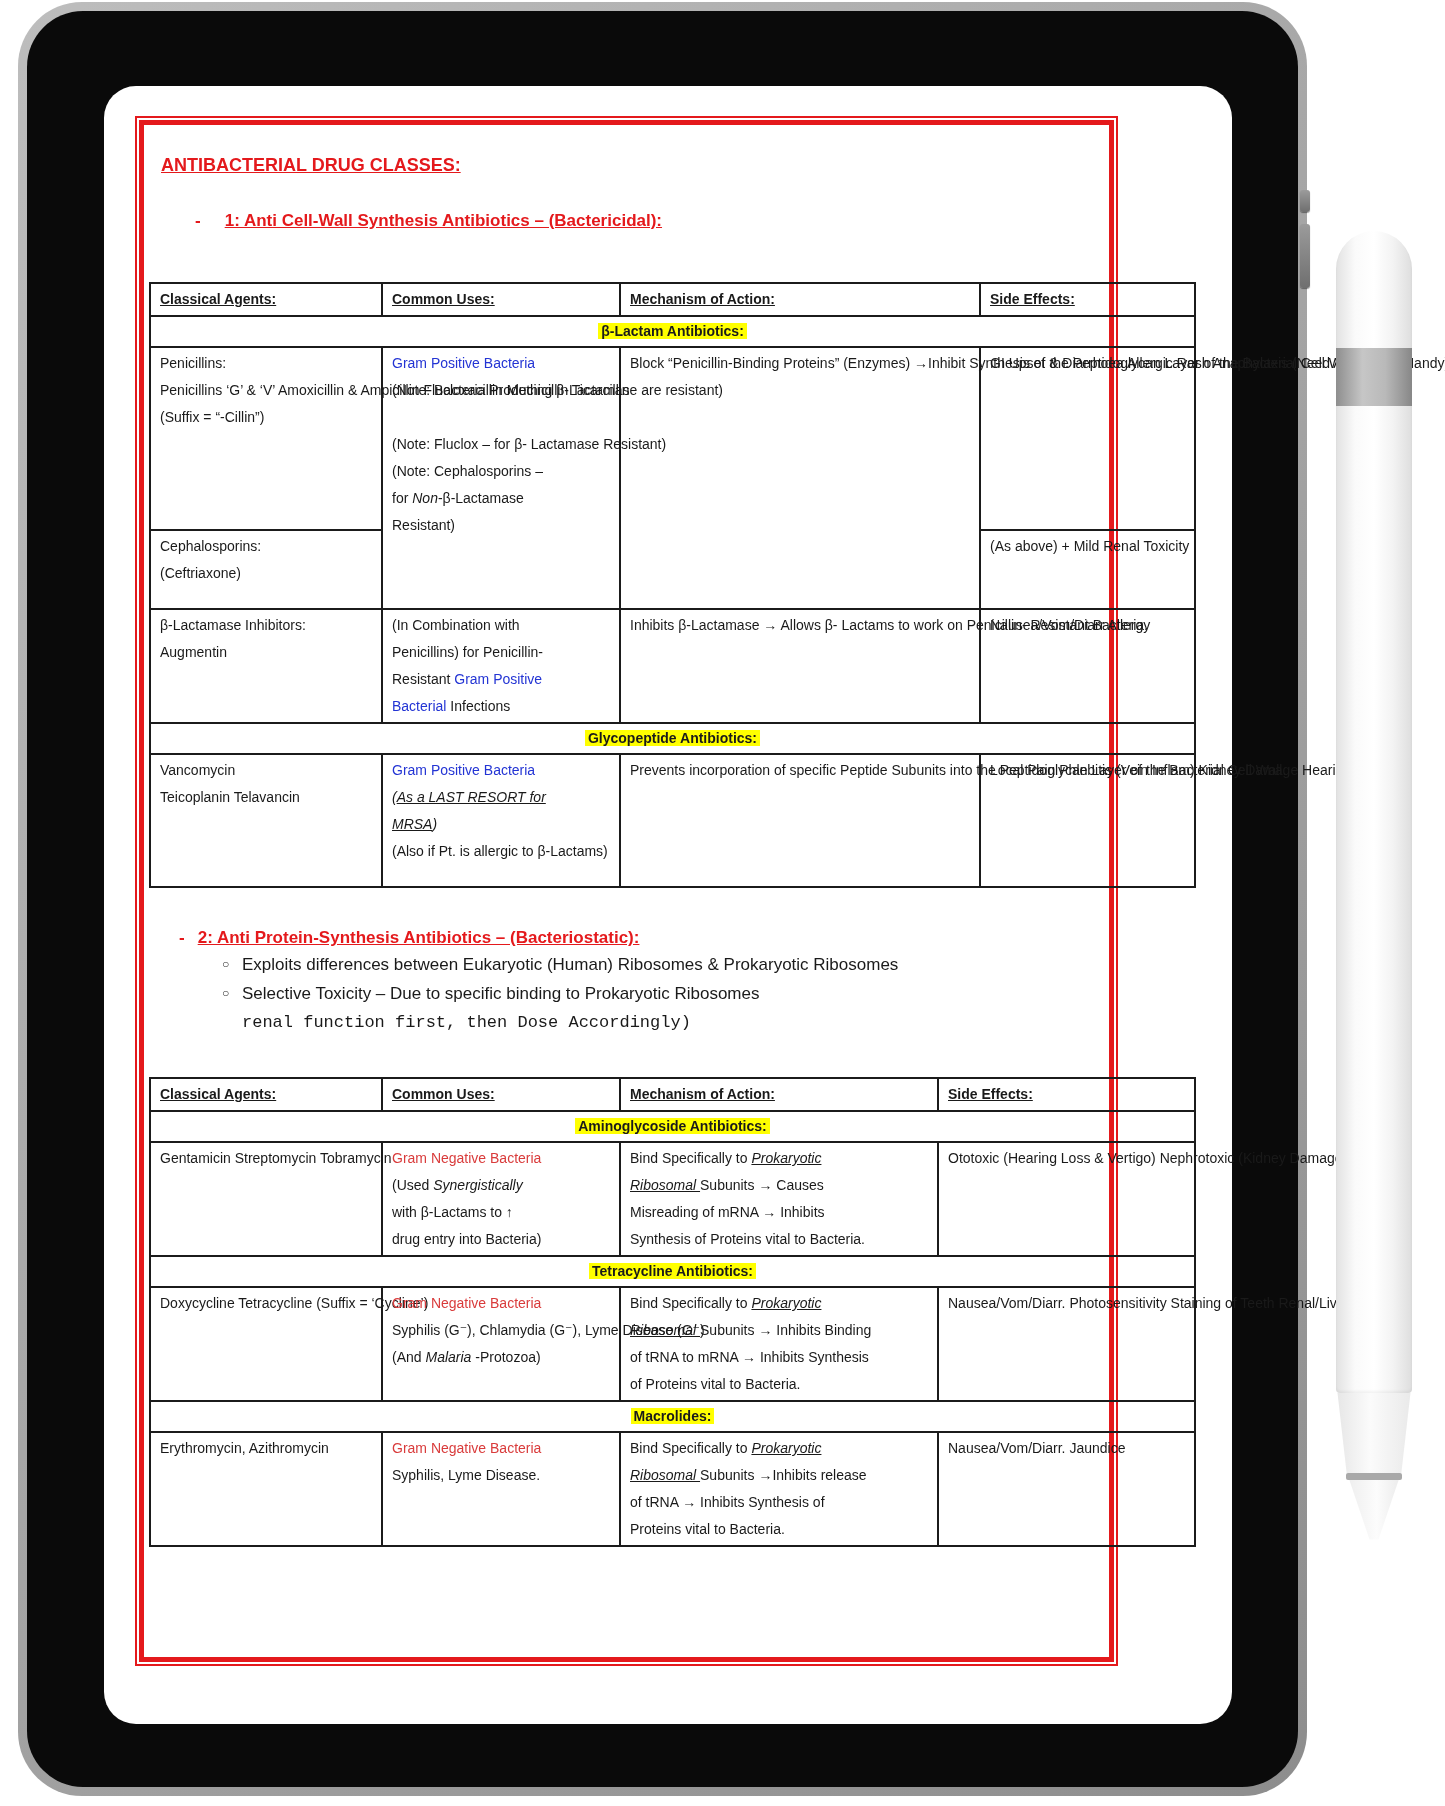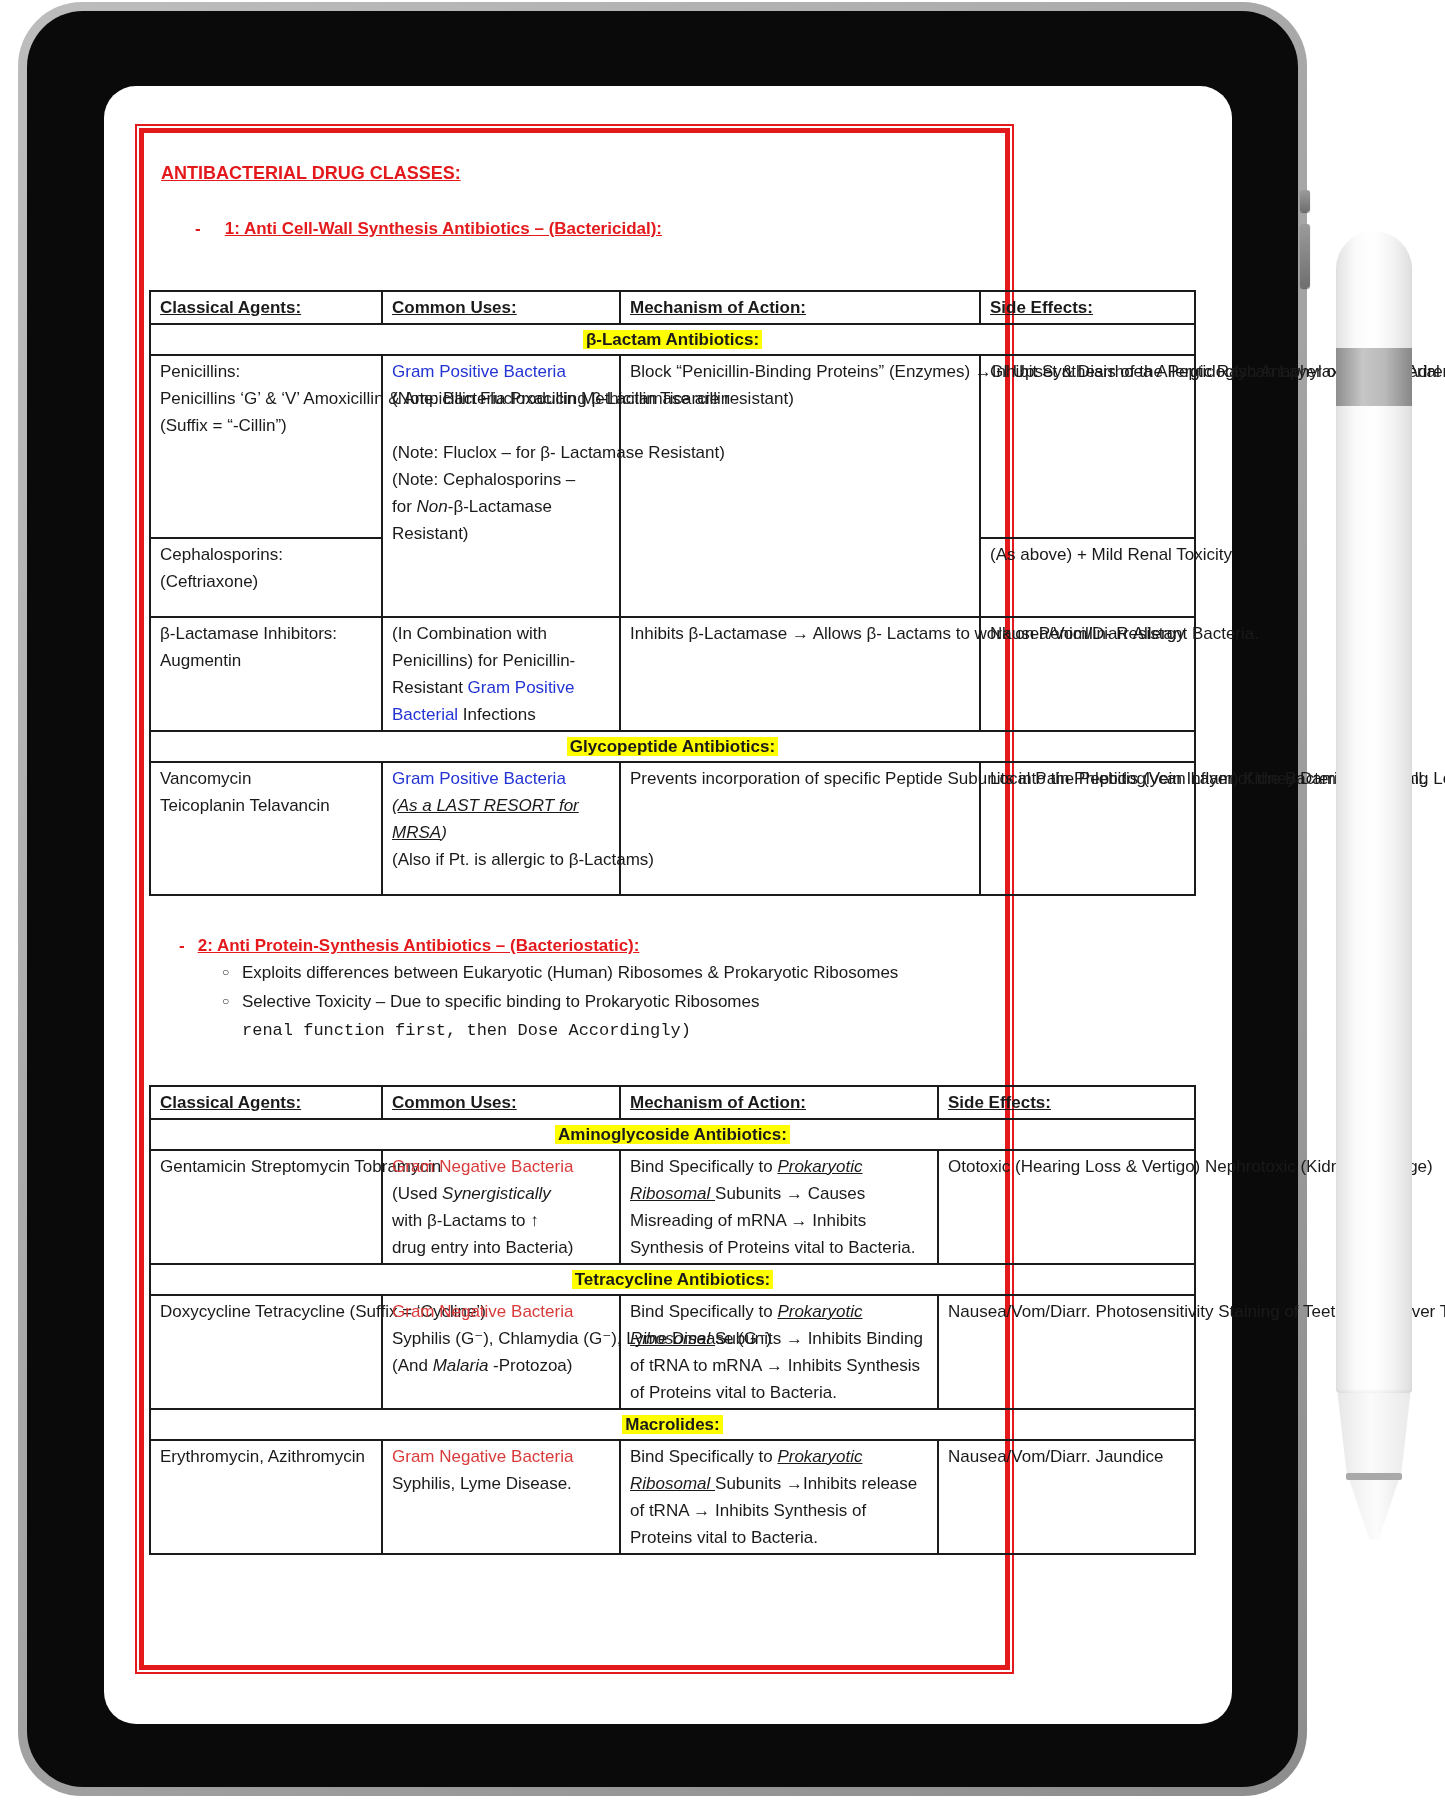--- a/index.html
+++ b/index.html
@@ -33,21 +33,21 @@
     background:linear-gradient(90deg,#8e8e8e 0%,#c6c6c6 35%,#b9b9b9 65%,#878787 100%);}
   .p-shoulder{position:absolute;top:1162px;left:0;width:76px;height:80px;
     background:linear-gradient(90deg,#e6e6e6,#fbfbfb 45%,#e9e9e9);
     clip-path:polygon(2% 0,98% 0,86% 100%,14% 100%);}
   .p-ring{position:absolute;top:1242px;left:10px;width:56px;height:7px;background:#a9a9a9;border-radius:2px;}
   .p-tip{position:absolute;top:1249px;left:10px;width:56px;height:62px;
     background:linear-gradient(90deg,#ededed,#fcfcfc 55%,#eaeaea);
     clip-path:polygon(6% 0,94% 0,58% 96%,42% 96%);}
 
   
-  .doc{position:absolute;left:35px;top:42px;width:871px;height:1542px;
+  .doc{position:absolute;left:35px;top:34px;width:975px;height:1542px;
     border:5px solid var(--red);outline:2px solid var(--red);outline-offset:2px;}
   .doc-inner{position:relative;width:100%;height:100%;font-size:17px;line-height:27px;}
 
   .title{position:absolute;left:17px;top:27px;color:var(--red);font-weight:700;font-size:18px;text-decoration:underline;}
   .sec{position:absolute;color:var(--red);font-weight:700;font-size:17px;white-space:nowrap;}
   .sec-1{left:51px;top:82px;}
   .sec-2{left:35px;top:799px;}
   .sec .dash{text-decoration:none;display:inline-block;}
   .sec-1 .head{margin-left:24px;text-decoration:underline;}
   .sec-2 .head{margin-left:13px;text-decoration:underline;}
@@ -58,21 +58,21 @@
   .b1-s1 .marker{width:35px;}
   .s2-bullets{position:absolute;left:78px;top:826px;line-height:27px;}
   .s2-bullets .marker{width:20px;}
   .cont-line{padding-left:20px;font-family:Liberation Mono, monospace;}
 
   
   table{border-collapse:collapse;table-layout:fixed;width:1045px;position:absolute;left:5px;}
   .table-1{top:157px;}
   .table-2{top:952px;}
   th,td{border:2px solid var(--tbl);vertical-align:top;text-align:left;
-    padding:2px 8px 2px 9px;font-size:17px;line-height:27px;font-weight:400;}
+    padding:2px 8px 2px 9px;font-size:14px;line-height:27px;font-weight:400;}
   th .hu{font-weight:700;text-decoration:underline;}
   td.band{text-align:center;padding:1px 0 1px 0;}
   td.band .hl{background:var(--hl);font-weight:700;padding:0 3px;}
   .t1r1{height:26px;} .t1r2{height:30px;margin-left:9px;} .t1r3{height:183px;} .t1r4{height:79px;}
   .t1r5{height:105px;} .t1r6{height:27px;} .t1r7{height:133px;}
   .t2r1{height:26px;} .t2r2{height:30px;} .t2r3{height:105px;} .t2r4{height:30px;margin-top:36px;}
   .t2r5{height:103px;} .t2r6{height:28px;} .t2r7{height:105px;}
 
   .b{font-weight:400;}
   .i{font-style:italic;}

